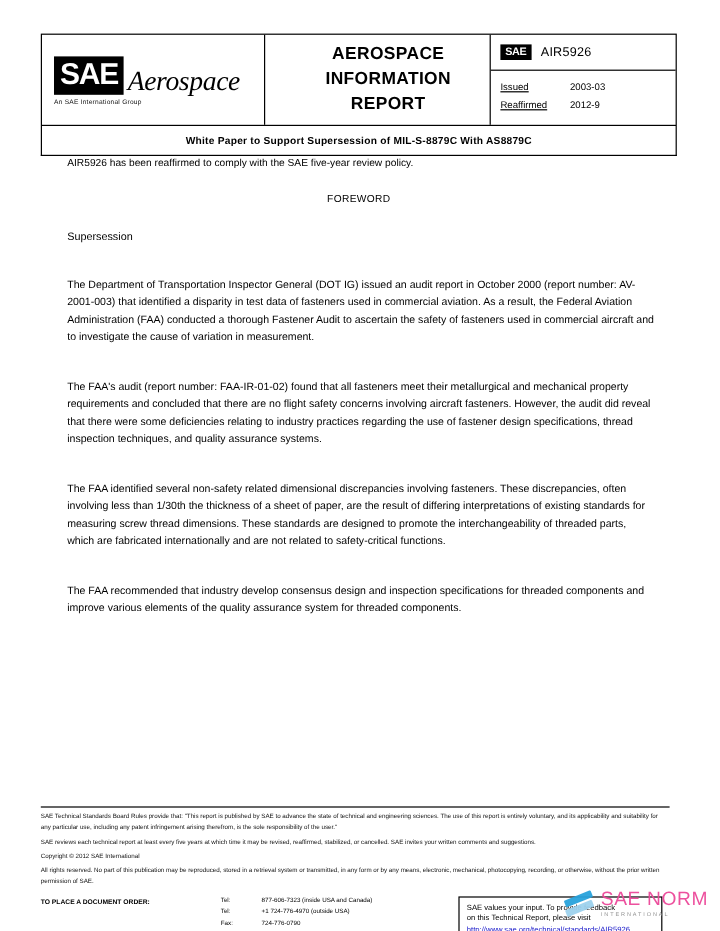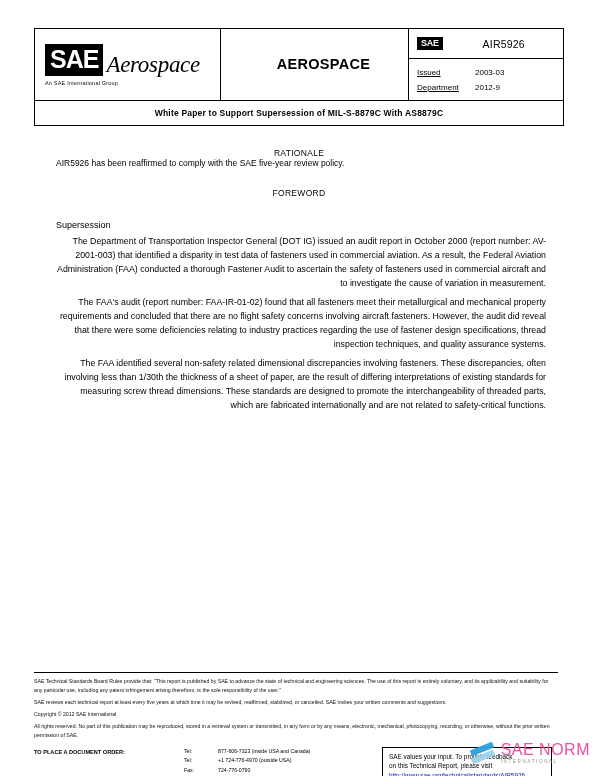--- a/index.html
+++ b/index.html
@@ -115,21 +115,20 @@
     color: #fff;
     font-weight: bold;
     font-size: 9px;
     padding: 2px 4px 2px 4px;
     letter-spacing: -0.3px;
     line-height: 1;
   }
   .doc-number {
     font-size: 10.5px;
     letter-spacing: 0.2px;
-    margin-left: 32px;
   }
   .hdr-dates {
     flex: 1;
     padding: 7px 8px 4px 8px;
     box-sizing: border-box;
     font-size: 8px;
   }
   .date-row {
     display: flex;
     line-height: 1.85;
@@ -168,24 +167,24 @@
   }
   .foreword-head { margin-top: 20px; }
   .intro-head {
     font-size: 9px;
     margin-top: 22px;
     padding-left: 22px;
   }
   p.para {
     font-size: 8.8px;
     line-height: 1.62;
-    margin: 4px 0 0 0;
+    margin: 28px 0 0 0;
     padding-left: 22px;
     padding-right: 18px;
-    text-align: right;
+    text-align: left;
   }
   p.para:first-of-type { }
 
   
   .footer {
     position: absolute;
     left: 34px;
     top: 672px;
     width: 532px;
   }
@@ -285,53 +284,55 @@
       <div class="hdr-logo">
         <div class="sae-lockup">
           <span class="sae-badge">SAE</span>
           <span class="aerospace-word">Aerospace</span>
         </div>
         <div class="sae-sub">An SAE International Group</div>
       </div>
 
       <div class="hdr-title">
         <div class="tline">AEROSPACE</div>
+        <div class="tline">INFORMATION</div>
+        <div class="tline">REPORT</div>
       </div>
 
       <div class="hdr-right">
         <div class="hdr-doc">
           <span class="mini-badge">SAE</span>
           <span class="doc-number">AIR5926</span>
         </div>
         <div class="hdr-dates">
           <div class="date-row">
             <span class="date-label">Issued</span>
             <span class="date-value">2003-03</span>
           </div>
           <div class="date-row">
-            <span class="date-label">Department</span>
+            <span class="date-label">Reaffirmed</span>
             <span class="date-value">2012-9</span>
           </div>
         </div>
       </div>
     </div>
 
     <div class="hdr-strip">White Paper to Support Supersession of MIL-S-8879C With AS8879C</div>
 
     <div class="body-area">
-      <div class="centered rationale-head">RATIONALE</div>
       <div class="rationale-text">AIR5926 has been reaffirmed to comply with the SAE five-year review policy.</div>
 
       <div class="centered foreword-head">FOREWORD</div>
 
       <div class="intro-head">Supersession</div>
 
       <p class="para">The Department of Transportation Inspector General (DOT IG) issued an audit report in October 2000 (report number: AV-2001-003) that identified a disparity in test data of fasteners used in commercial aviation. As a result, the Federal Aviation Administration (FAA) conducted a thorough Fastener Audit to ascertain the safety of fasteners used in commercial aircraft and to investigate the cause of variation in measurement.</p>
       <p class="para">The FAA's audit (report number: FAA-IR-01-02) found that all fasteners meet their metallurgical and mechanical property requirements and concluded that there are no flight safety concerns involving aircraft fasteners. However, the audit did reveal that there were some deficiencies relating to industry practices regarding the use of fastener design specifications, thread inspection techniques, and quality assurance systems.</p>
       <p class="para">The FAA identified several non-safety related dimensional discrepancies involving fasteners.  These discrepancies, often involving less than 1/30th the thickness of a sheet of paper, are the result of differing interpretations of existing standards for measuring screw thread dimensions.  These standards are designed to promote the interchangeability of threaded parts, which are fabricated internationally and are not related to safety-critical functions.</p>
+      <p class="para">The FAA recommended that industry develop consensus design and inspection specifications for threaded components and improve various elements of the quality assurance system for threaded components.</p>
     </div>
   </div>
 
   <div class="footer">
     <div class="footer-rule"></div>
 
     <div class="legal">
       <p class="tight">SAE Technical Standards Board Rules provide that: "This report is published by SAE to advance the state of technical and engineering sciences.  The use of this report is entirely voluntary, and its applicability and suitability for any particular use, including any patent infringement arising therefrom, is the sole responsibility of the user."</p>
       <p class="tight">SAE reviews each technical report at least every five years at which time it may be revised, reaffirmed, stabilized, or cancelled.  SAE invites your written comments and suggestions.</p>
       <p class="tight">Copyright © 2012 SAE International</p>

